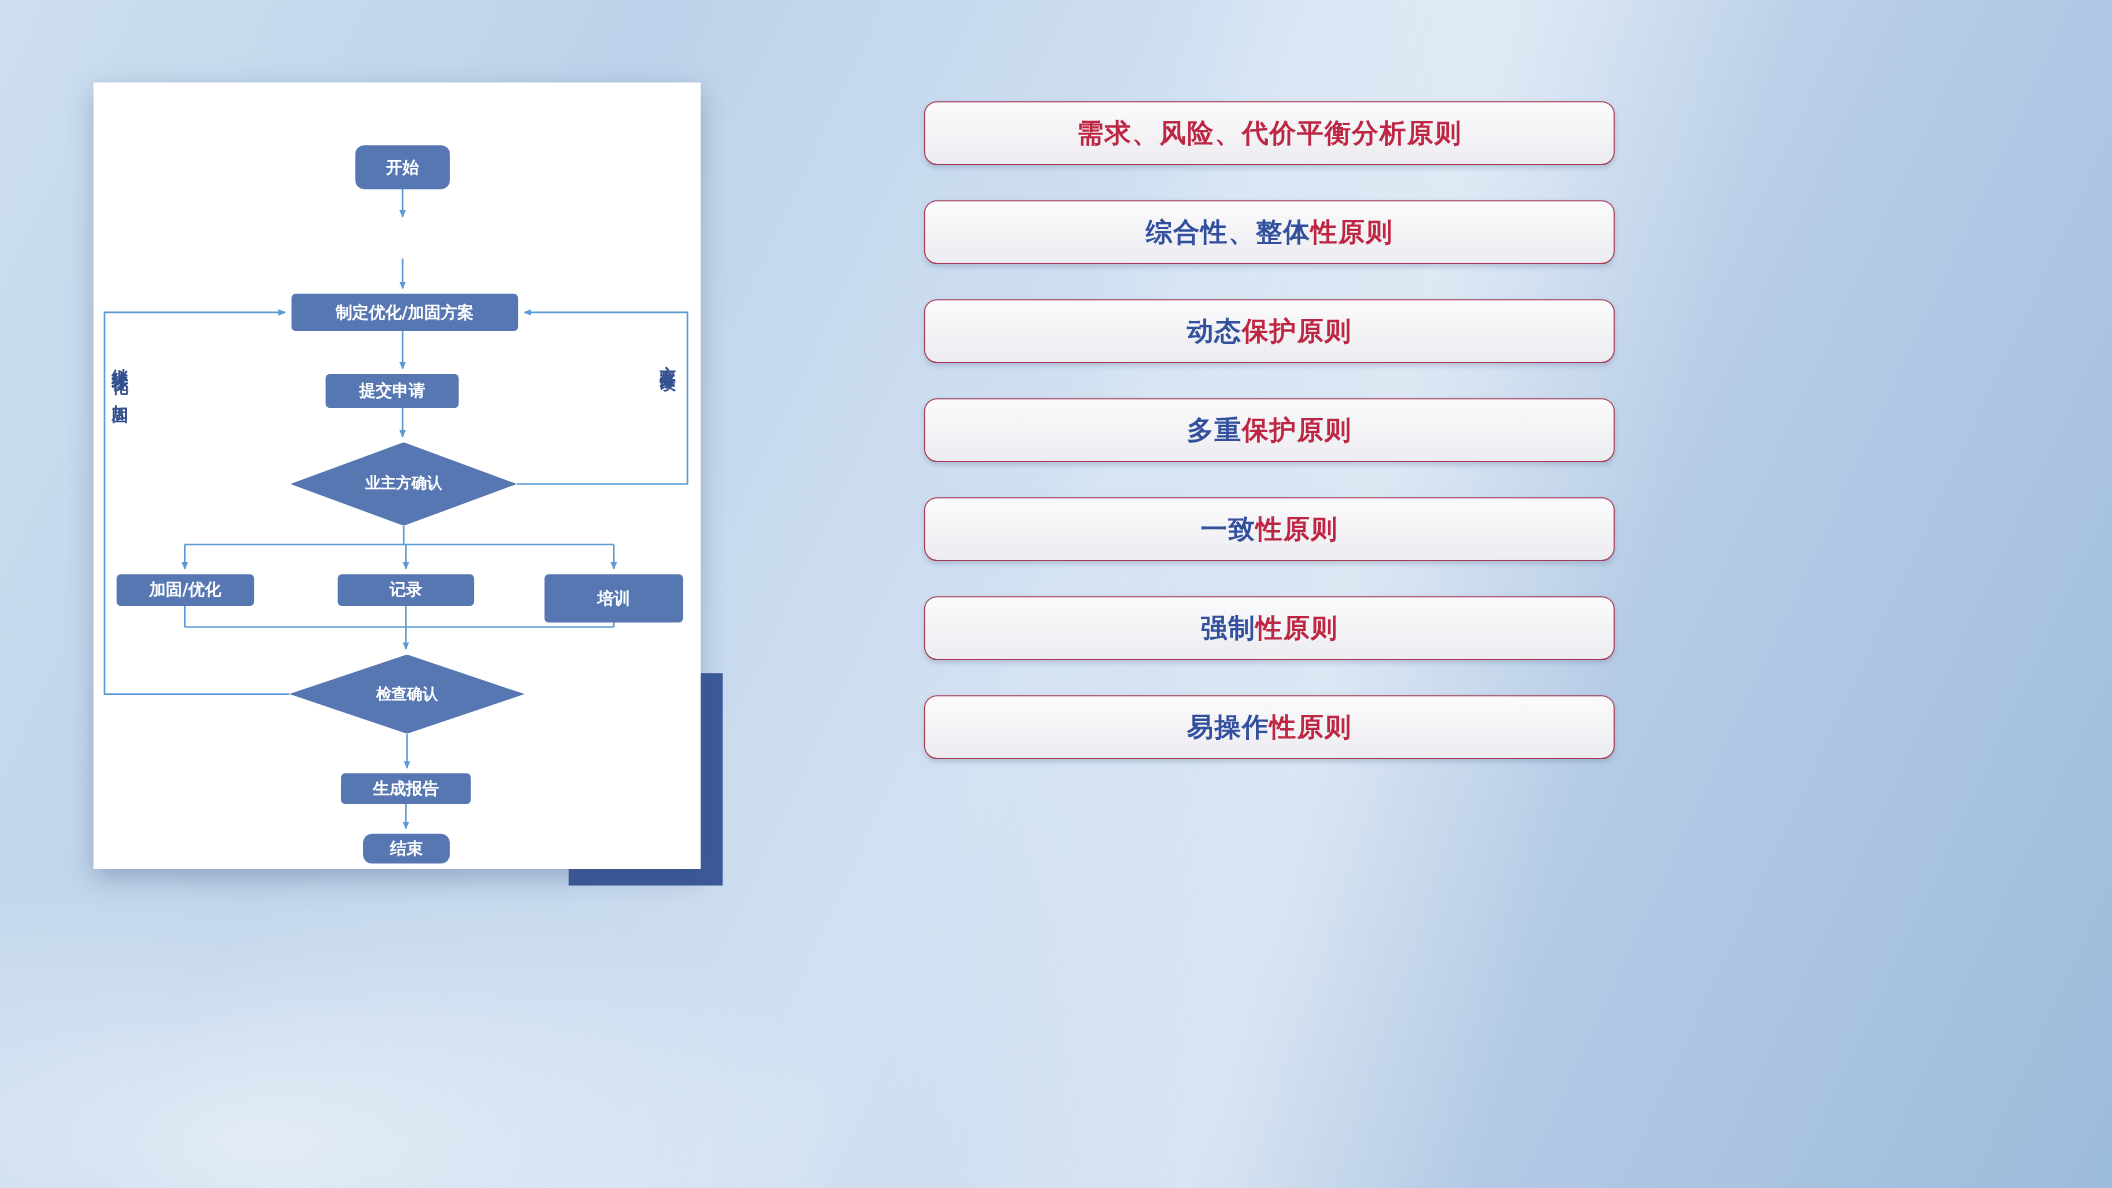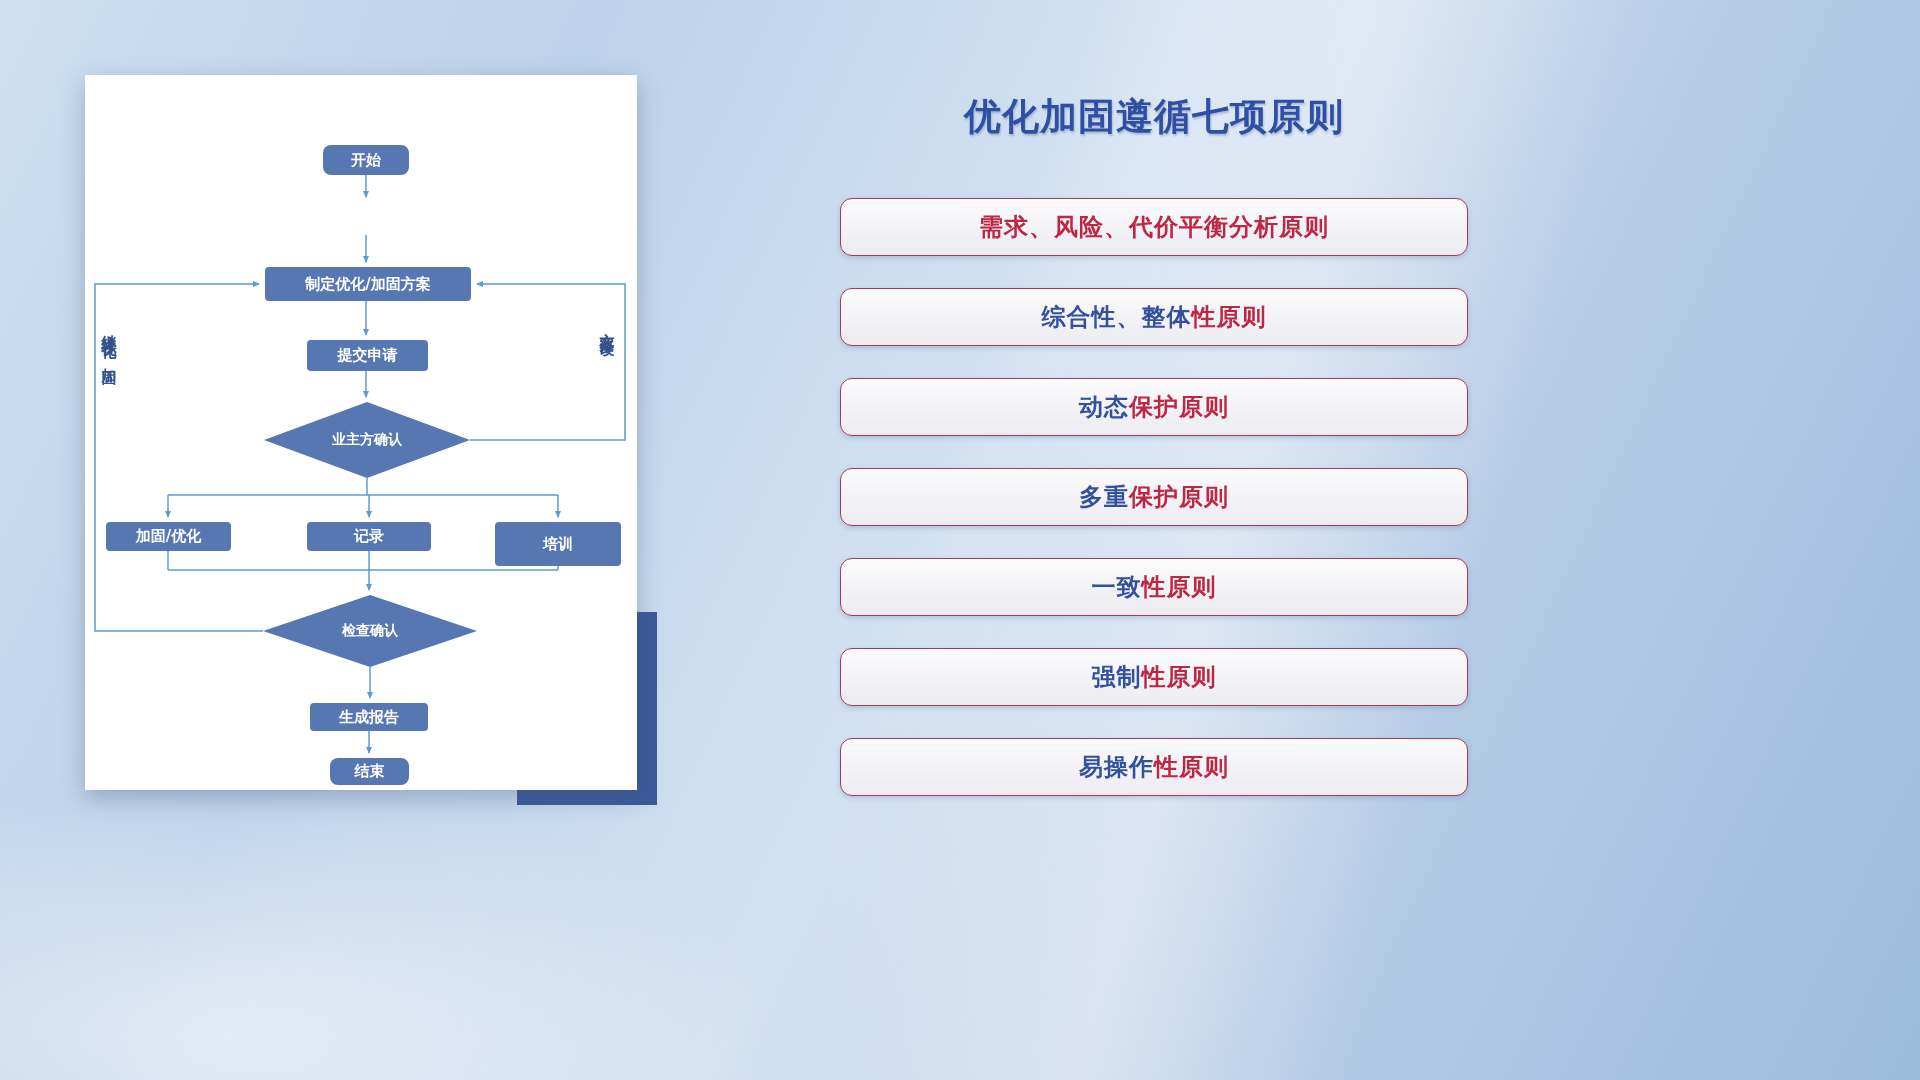--- a/index.html
+++ b/index.html
@@ -31,24 +31,24 @@
   .ahead { fill: var(--connector,#5B9BD5); }
 
   .fnode {
     position:absolute; background:var(--node-fill,#5677B1); color:#ffffff;
     display:flex; align-items:center; justify-content:center;
     font-weight:bold; font-size:15px; border-radius:4px; z-index:3;
     white-space:nowrap;
   }
   .diamond { clip-path:polygon(50% 0,100% 50%,50% 100%,0 50%); border-radius:0; font-size:14px; }
 
-  .n-start  {left:238px; top:70px;  width:86px;  height:30px; border-radius:8px;text-align:right;}
+  .n-start  {left:238px; top:57px;  width:86px;  height:40px; border-radius:8px;text-align:right;}
   .n-risk   {left:155px; top:127px; width:253px; height:33px;}
   .n-plan   {left:180px; top:192px; width:206px; height:34px;}
-  .n-submit {left:222px; top:265px; width:121px; height:31px;text-align:right;}
+  .n-submit {left:211px; top:265px; width:121px; height:31px;text-align:right;}
   .n-owner  {left:179px; top:327px; width:206px; height:76px;}
   .n-harden {left:21px;  top:447px; width:125px; height:29px;}
   .n-record {left:222px; top:447px; width:124px; height:29px;}
   .n-train  {left:410px; top:447px; width:126px; height:44px;}
   .n-check  {left:178px; top:520px; width:214px; height:72px;}
   .n-report {left:225px; top:628px; width:118px; height:28px;}
   .n-end    {left:245px; top:683px; width:79px;  height:27px; border-radius:8px;}
 
   .vlabel {
     position:absolute; writing-mode:vertical-lr; text-orientation:upright;
@@ -123,21 +123,20 @@
     <div class="fnode n-train">培训</div>
     <div class="fnode diamond n-check">检查确认</div>
     <div class="fnode n-report">生成报告</div>
     <div class="fnode n-end">结束</div>
 
     <div class="vlabel vl-left">继续优化/加固</div>
     <div class="vlabel vl-right">方案修改</div>
   </div>
 
   <div class="right-panel">
-    <h1>优化加固遵循七项原则</h1>
 
     <div class="principle">
       <span class="p-blue"></span>
         <span class="p-red">需求、风险、代价平衡分析原则</span>
     </div>
     <div class="principle">
       <span class="p-blue">综合性、整体</span>
         <span class="p-red">性原则</span>
     </div>
     <div class="principle">

